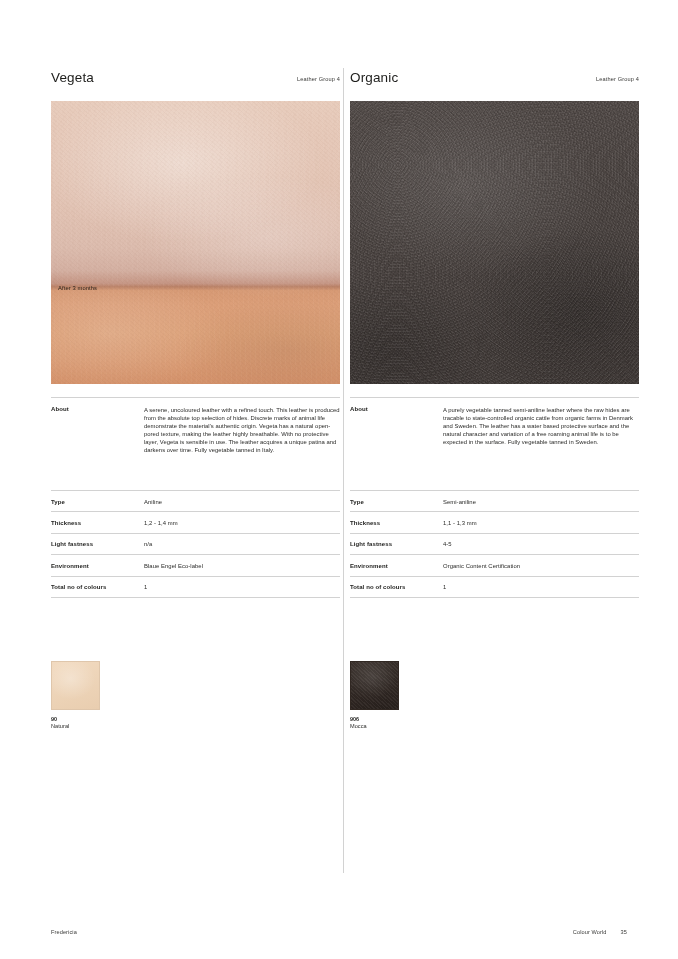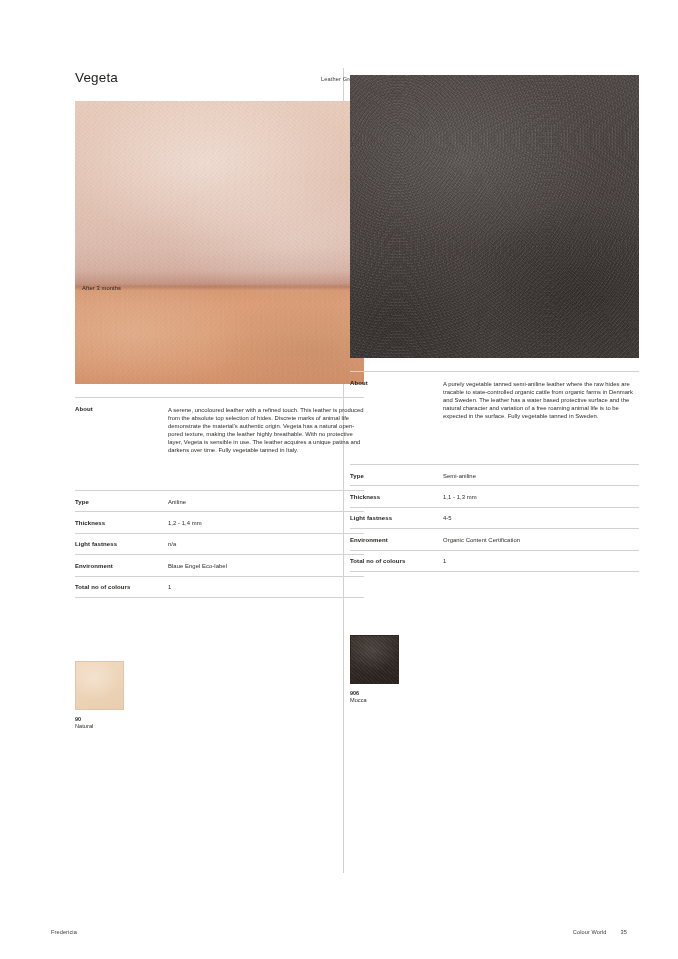--- a/index.html
+++ b/index.html
@@ -34,21 +34,21 @@
     height: 805px;
     background: #d2d2d2;
   }
 
   
   .panel {
     position: absolute;
     top: 70px;
     width: 289px;
   }
-  .panel-left  { left: 51px; margin-left: 24px; }
+  .panel-left  { left: 51px; }
   .panel-right { left: 350px; }
 
   
   .panel-head {
     position: relative;
     height: 26px;
   }
   .panel-title {
     position: absolute;
     left: 0;
@@ -342,20 +342,24 @@
     <div class="swatch-area">
       <div class="swatch-chip swatch-natural"></div>
       <div class="swatch-code">90</div>
       <div class="swatch-name">Natural</div>
     </div>
 
   </div>
 
   <div class="panel panel-right">
 
+    <div class="panel-head">
+      <div class="panel-title">Organic</div>
+      <div class="panel-group">Leather Group 4</div>
+    </div>
 
     <div class="leather-photo leather-organic"></div>
 
     <div class="about-block">
       <div class="about-label">About</div>
       <div class="about-text">A purely vegetable tanned semi-aniline leather where the raw hides are tracable to state-controlled organic cattle from organic farms in Denmark and Sweden. The leather has a water based protective surface and the natural character and variation of a free roaming animal life is to be expected in the surface. Fully vegetable tanned in Sweden.</div>
     </div>
 
     <div class="spec-table">
       <div class="spec-row">

